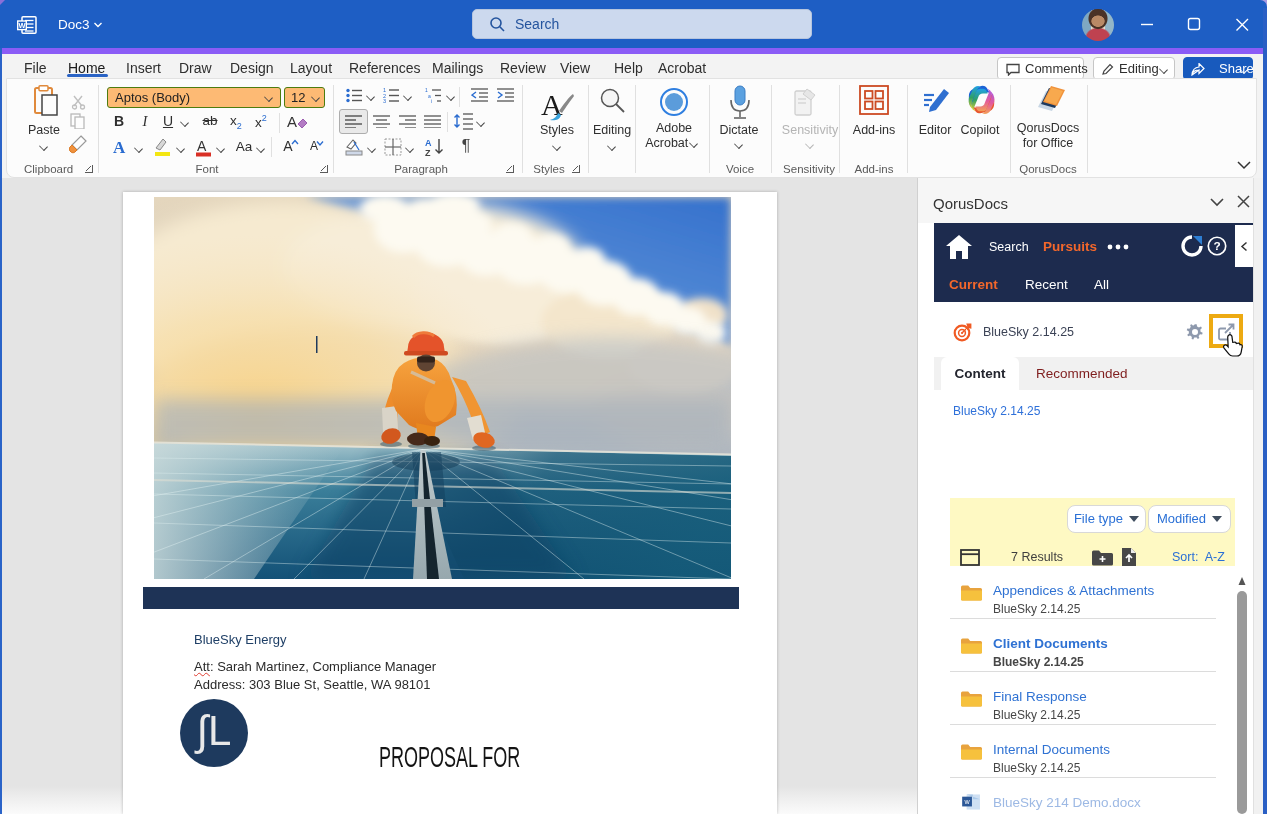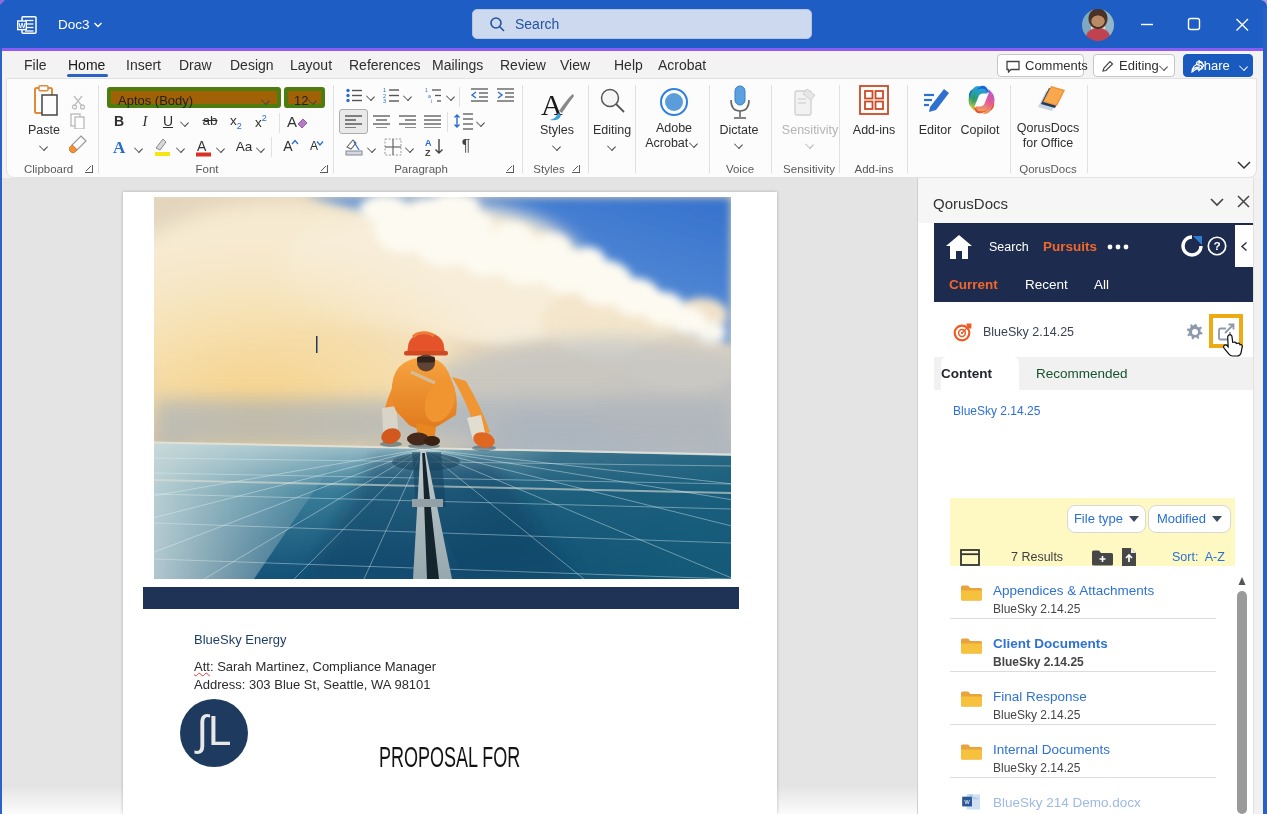--- a/index.html
+++ b/index.html
@@ -16,36 +16,36 @@
 #tb-search{position:absolute;left:472px;top:9px;width:340px;height:30px;background:#ccd9ee;border:1px solid #b6c5de;border-radius:5px;color:#24549e;font-size:14px;line-height:28px}
 #tb-search .mag{position:absolute;left:16px;top:6px}
 #tb-search .stx{position:absolute;left:42px;top:0}
 #avatar{position:absolute;left:1082px;top:9px;width:32px;height:32px;border-radius:50%;overflow:hidden;background:
  radial-gradient(ellipse 7px 6px at 50% 38%, #b98a66 0 90%, transparent 100%),
  radial-gradient(ellipse 10px 11px at 50% 30%, #4a3226 0 90%, transparent 100%),
  radial-gradient(ellipse 13px 10px at 50% 88%, #bf4250 0 85%, transparent 100%),
  linear-gradient(90deg,#7fa8c2 0 28%, #e3ddcc 28% 72%, #93b6c8 72%)}
 .winbtn{position:absolute;top:0;width:46px;height:48px;color:#fff}
 
-#tabrow{position:absolute;left:0;top:48px;width:1267px;height:30px;background:#f3f3f3;border-top:3px solid #8b5cf6}
+#tabrow{position:absolute;left:0;top:48px;width:1267px;height:30px;background:#f3f3f3;border-top:6px solid #8b5cf6}
 .rtab{position:absolute;top:6px;font-size:14px;color:#2f2f2f}
 .rtab.sel{font-weight:400;color:#1a1a1a}
 #home-ul{position:absolute;left:67px;top:74px;width:41px;height:3px;border-radius:2px;background:#2a63c5}
 .tbtn{position:absolute;top:3px;height:23px;border:1px solid #c6c6c6;border-radius:4px;background:#fff;font-size:13px;color:#2f2f2f;line-height:21px;white-space:nowrap}
 #sharebtn{background:#185abd;border-color:#185abd;color:#fff;font-weight:400}
 
 #ribbon{position:absolute;left:0;top:78px;width:1267px;height:100px;background:#f3f3f3}
 #ribboncard{position:absolute;left:6px;top:0px;width:1251px;height:100px;background:#fcfcfc;border:1px solid #e2e2e2;border-radius:0 0 8px 8px}
 .gdiv{position:absolute;top:6px;width:1px;height:88px;background:#e0e0e0}
 .glabel{position:absolute;top:84px;font-size:11.5px;color:#5a5a5a;text-align:center}
 .launch{position:absolute;top:86px;width:8px;height:8px;border-right:1.4px solid #5a5a5a;border-bottom:1.4px solid #5a5a5a}
 .launch:after{content:"";position:absolute;right:1px;bottom:1px;width:5px;height:5px;background:linear-gradient(135deg,transparent 45%,#5a5a5a 45% 55%,transparent 55%)}
 .rbl{position:absolute;font-size:12.5px;color:#2f2f2f;text-align:center}
 .chev{display:inline-block;width:7px;height:7px;border-right:1.3px solid #444;border-bottom:1.3px solid #444;transform:rotate(45deg) scaleY(.8)}
-.combo{position:absolute;border:4px solid #4d7c0f;border-radius:3px;background:#a16207;font-size:13px;color:#222}
+.combo{position:absolute;border:1px solid #4d7c0f;border-radius:3px;background:#fdba74;font-size:13px;color:#222}
 
 #docarea{position:absolute;left:0;top:178px;width:917px;height:636px;background:#e4e4e4}
 #docarea .fade{position:absolute;left:0;bottom:0;width:100%;height:28px;background:linear-gradient(#e4e4e4,#fbfbfb);z-index:1}
 #page{position:absolute;left:123px;top:14px;width:654px;height:622px;background:#fff;box-shadow:0 0 3px rgba(0,0,0,.25);z-index:2}
 #photo{position:absolute;left:31px;top:5px;width:577px;height:382px}
 #docbar{position:absolute;left:20px;top:395px;width:596px;height:22px;background:#1e3356}
 .doctx{position:absolute;left:71px;font-size:13px;color:#2b2b2b}
 #blueskytx{color:#1f3f66}
 #logo{position:absolute;left:57px;top:507px;width:68px;height:68px;border-radius:50%;background:#1e3a5e;color:#e8e8e8;text-align:center;font-size:42px;line-height:64px}
 #proposal{position:absolute;left:0;top:549px;width:654px;text-align:center;font-size:29px;color:#141414;transform:scaleX(.62);transform-origin:326px 0}
@@ -55,22 +55,22 @@
 #pane{position:absolute;left:917px;top:178px;width:350px;height:636px;background:#fff;border-left:1px solid #d0d0d0}
 #pane-head{position:absolute;left:0;top:0;width:100%;height:45px;background:#f6f6f6}
 #pane-head .ttl{position:absolute;left:15px;top:17px;font-size:15px;color:#333}
 #qnav{position:absolute;left:16px;top:45px;width:320px;height:79px;background:#1d2b4e}
 .qnav-t{position:absolute;color:#fff;font-size:12.5px}
 .orange{color:#f3672b;font-weight:700}
 #collapse{position:absolute;left:301px;top:2px;width:19px;height:42px;background:#fff;color:#333}
 #bsrow{position:absolute;left:16px;top:136px;width:320px;height:36px;background:#fff}
 #goldbox{position:absolute;left:275px;top:0px;width:34px;height:34px;border:4px solid #edaa12;background:#fff}
 #ctabs{position:absolute;left:16px;top:179px;width:320px;height:33px;background:#f1f1f1}
-#ctab-content{position:absolute;left:7px;top:0;width:78px;height:33px;background:#fff;border-radius:6px 6px 0 0;font-size:13.5px;font-weight:700;color:#23252e;line-height:33px}
-#ctab-rec{position:absolute;left:102px;top:9px;font-size:13.5px;color:#14532d}
+#ctab-content{position:absolute;left:7px;top:0;width:78px;height:33px;background:#fff;border-radius:6px 6px 0 0;font-size:13.5px;font-weight:700;color:#23252e;text-align:center;line-height:33px}
+#ctab-rec{position:absolute;left:102px;top:9px;font-size:13.5px;color:#7f1d1d}
 #pane-body{position:absolute;left:16px;top:212px;width:320px;height:424px;background:#fff}
 #bslink{position:absolute;left:19px;top:14px;font-size:12px;color:#2e70d9}
 #searchbox{position:absolute;left:16px;top:49px;width:280px;height:49px;border:1px solid #c9c9c9;border-radius:8px;background:#fff}
 #searchbox .ph{position:absolute;left:13px;top:9px;font-size:13.5px;color:#9aa0a6}
 #searchbtn{position:absolute;right:9px;bottom:12px;width:21px;height:21px;background:#ea6c2f;border-radius:4px}
 #filterblk{position:absolute;left:16px;top:108px;width:285px;height:68px;background:#fef9c3}
 .fbtn{position:absolute;top:7px;height:28px;border:1px solid #d8d8d8;border-radius:8px;background:#fff;font-size:13px;color:#2a70d6;text-align:center;line-height:26px}
 .fcaret{display:inline-block;width:0;height:0;border-left:5px solid transparent;border-right:5px solid transparent;border-top:6px solid #3f4d5e;margin-left:6px;vertical-align:1px}
 #resrow{position:absolute;left:0;top:47px;width:283px;height:28px;font-size:12.5px;color:#3f3f3f}
 #list{position:absolute;left:16px;top:176px;width:285px;height:248px}
@@ -133,21 +133,21 @@
   <span class="rtab" style="left:500px">Review</span>
   <span class="rtab" style="left:560px">View</span>
   <span class="rtab" style="left:614px">Help</span>
   <span class="rtab" style="left:658px">Acrobat</span>
   <div class="tbtn" id="commbtn" style="left:997px;width:87px;padding-left:27px"><svg style="position:absolute;left:8px;top:5px" width="14" height="13" viewBox="0 0 14 13">
         <path d="M1 1.5 H13 V9.5 H5 L2.5 12 V9.5 H1 Z" fill="none" stroke="#444" stroke-width="1.3"></path>
       </svg>Comments</div>
   <div class="tbtn" id="editbtn" style="left:1093px;width:82px;padding-left:25px"><svg style="position:absolute;left:7px;top:5px" width="13" height="13" viewBox="0 0 13 13">
         <path d="M2 11 L3 8 L9 1.5 L11.5 4 L5 10.5 L2 11 Z" fill="none" stroke="#444" stroke-width="1.2"></path>
       </svg>Editing<span class="chev" style="position:absolute;right:7px;top:8px"></span></div>
-  <div class="tbtn" id="sharebtn" style="left:1183px;width:70px;padding-left:11px"><svg style="position:absolute;left:7px;top:5px" width="14" height="13" viewBox="0 0 14 13">
+  <div class="tbtn" id="sharebtn" style="left:1183px;width:70px;padding-left:35px"><svg style="position:absolute;left:7px;top:5px" width="14" height="13" viewBox="0 0 14 13">
         <path d="M1 12 Q2 7 8 7 M8 7 V10.5 L13 5.5 L8 0.5 V4 Q1.5 4.5 1 12 Z" fill="none" stroke="#fff" stroke-width="1.2"></path>
       </svg>Share<span class="chev" style="border-color:#fff;position:absolute;right:5px;top:8px"></span></div>
 </div>
 <div id="home-ul"></div>
 
 <div id="ribbon">
   <div id="ribboncard">
 
     <svg class="abs" style="left:25px;top:6px" width="28" height="33" viewBox="0 0 28 33">
       <rect x="3" y="3" width="17" height="25" rx="1.5" fill="none" stroke="#e08a3c" stroke-width="2"></rect>

